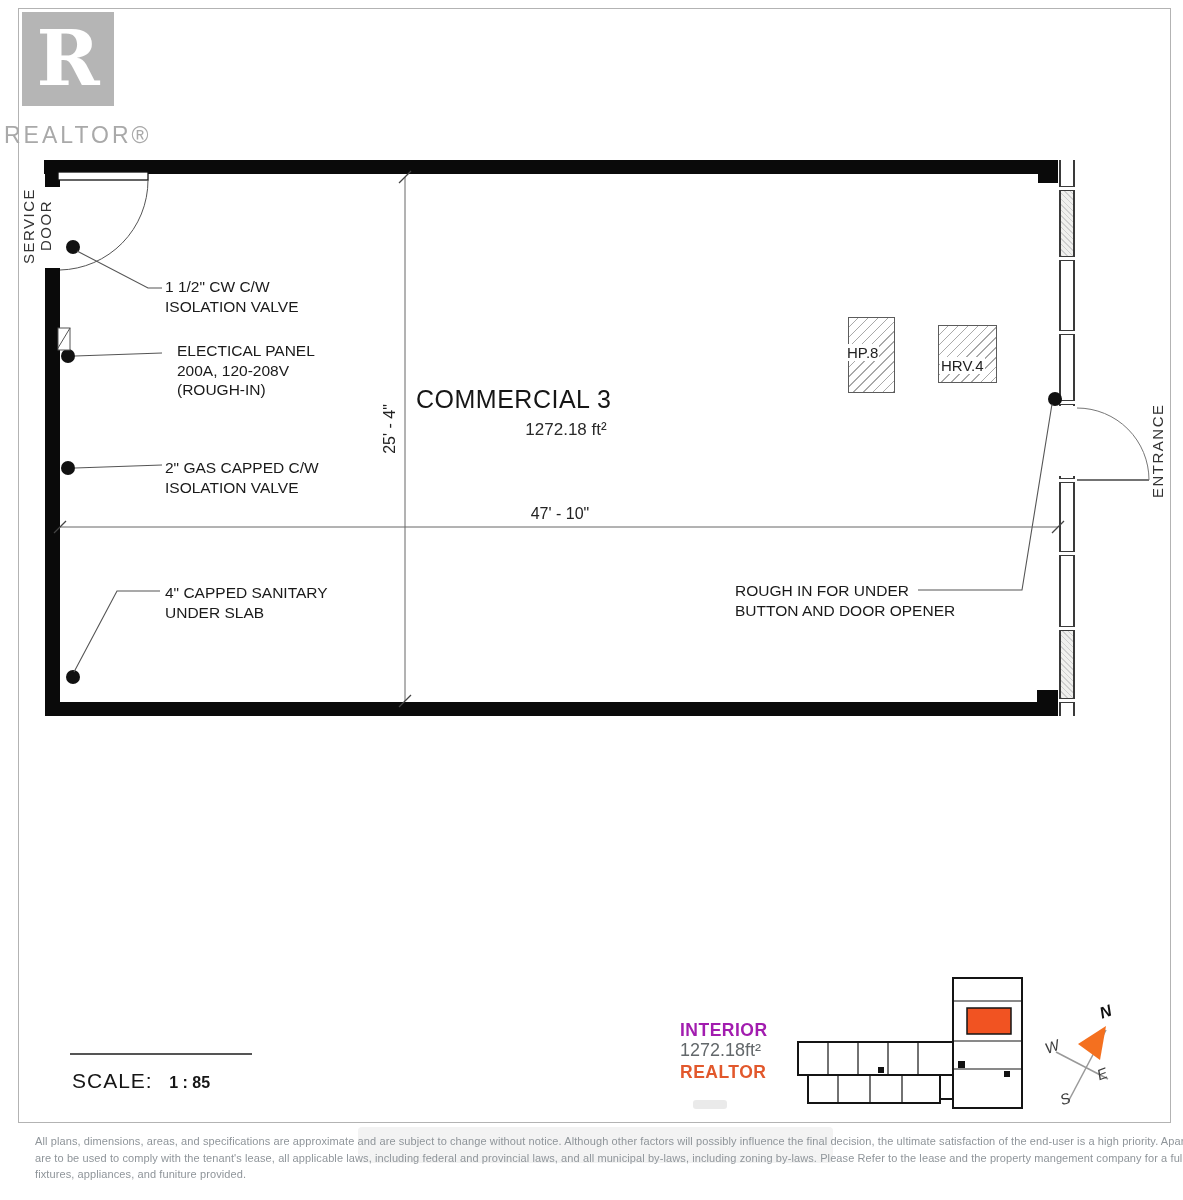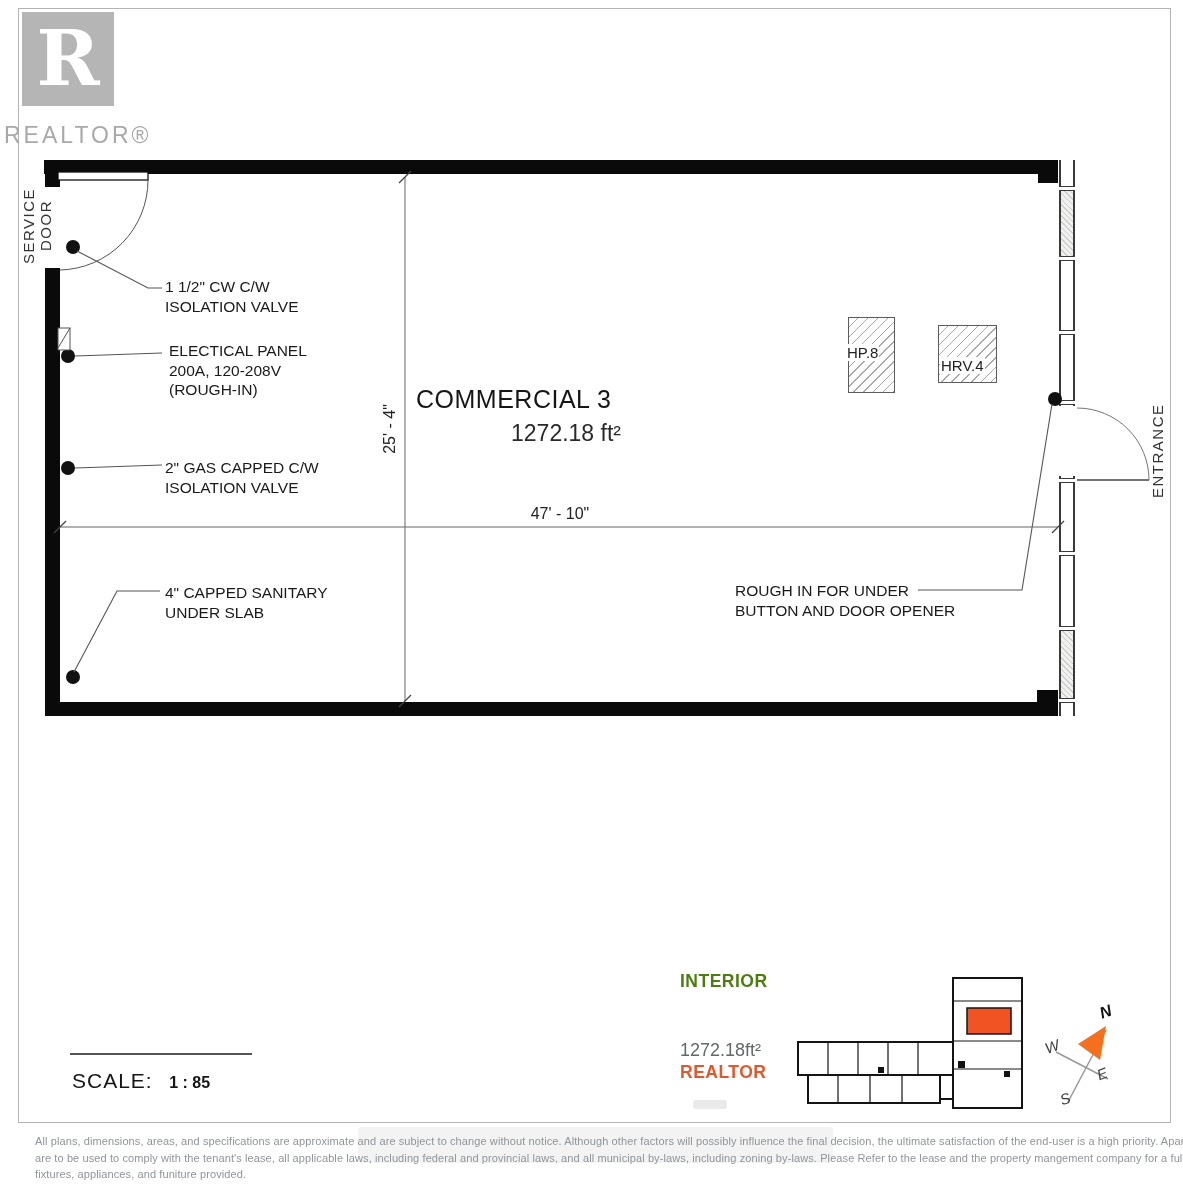--- a/index.html
+++ b/index.html
@@ -22,21 +22,21 @@
            border-right:2px solid #3a3a3a;box-sizing:border-box;z-index:1;}
   .mullion{position:absolute;left:-2px;right:-2px;height:3px;background:#fff;
            border-top:1.5px solid #3a3a3a;border-bottom:1.5px solid #3a3a3a;}
   .frosted{position:absolute;left:0;right:0;background:#f0f0ee;
            background-image:repeating-linear-gradient(45deg,#cfcfcf 0 1px,transparent 1px 4px);}
   .dooropen{position:absolute;left:-2px;right:-2px;background:#fff;}
   
   .ann{font-size:15.5px;color:#1a1a1a;line-height:19.5px;z-index:3;white-space:nowrap;}
   .dim-label{font-size:16px;color:#222;text-align:center;z-index:3;}
   .room-name{font-size:25px;color:#161616;letter-spacing:.5px;z-index:3;}
-  .room-area{font-size:23px;color:#2a2a2a;text-align:center;z-index:3;}
+  .room-area{font-size:17px;color:#2a2a2a;text-align:center;z-index:3;}
   
   .equip{position:absolute;border:1.5px solid #5c5c5c;box-sizing:border-box;z-index:2;
          background-image:repeating-linear-gradient(135deg,transparent 0 6px,#a9a9a9 6px 7px);padding-left:24px;}
   .equip span{position:absolute;font-size:15px;color:#222;background:#fff;padding:0 1px;white-space:nowrap;}
   
   .title{font-size:29px;font-weight:bold;color:#0b0b0b;letter-spacing:.2px;z-index:3;white-space:nowrap;}
   .title-underline{height:2px;background:#555;z-index:3;}
   .scale-row{z-index:3;white-space:nowrap;margin-top:10px;}
   .scale-label{font-size:21px;color:#161616;letter-spacing:1px;}
   .scale-value{font-size:16px;font-weight:bold;color:#161616;margin-left:12px;}
@@ -157,21 +157,21 @@
     <span style="top:26px;left:-3px;">HP.8</span>
   </div>
   <div class="equip" style="left:938px;top:325px;width:59px;height:58px;">
     <span style="top:31px;left:1px;">HRV.4</span>
   </div>
 
   <div class="abs ann" style="left:165px;top:277px;">
     <div>1 1/2" CW C/W</div>
     <div>ISOLATION VALVE</div>
   </div>
-  <div class="abs ann" style="left:169px;top:341px;">
+  <div class="abs ann" style="left:177px;top:341px;">
     <div>ELECTICAL PANEL</div>
     <div>200A, 120-208V</div>
     <div>(ROUGH-IN)</div>
   </div>
   <div class="abs ann" style="left:165px;top:458px;">
     <div>2" GAS CAPPED C/W</div>
     <div>ISOLATION VALVE</div>
   </div>
   <div class="abs ann" style="left:165px;top:583px;">
     <div>4" CAPPED SANITARY</div>
@@ -181,21 +181,21 @@
     <div>ROUGH IN FOR UNDER</div>
     <div>BUTTON AND DOOR OPENER</div>
   </div>
 
   <div class="abs title-underline" style="left:70px;top:1053px;width:182px;"></div>
   <div class="abs scale-row" style="left:72px;top:1059px;">
     <span class="scale-label">SCALE:</span>
     <span class="scale-value">1 : 85</span>
   </div>
 
-  <div class="abs legend-orange" style="left:680px;top:971px;color:#4d7c0f;">INTERIOR</div>
+  <div class="abs legend-orange" style="left:680px;top:1020px;color:#a21caf;">INTERIOR</div>
   <div class="abs legend-gray" style="left:680px;top:1024px;">1272.18ft²</div>
   <div class="abs legend-orange" style="left:680px;top:1062px;color:#E2582C;">REALTOR</div>
   <div class="abs smudge"></div>
 
   <div class="abs comp comp-n" style="left:1100px;top:1003px;transform:rotate(-20deg);">N</div>
   <div class="abs comp" style="left:1045px;top:1038px;transform:rotate(-20deg);">W</div>
   <div class="abs comp" style="left:1097px;top:1065px;transform:rotate(-20deg);">E</div>
   <div class="abs comp" style="left:1060px;top:1090px;transform:rotate(-20deg);">S</div>
 
   <div class="abs watermark"></div>

